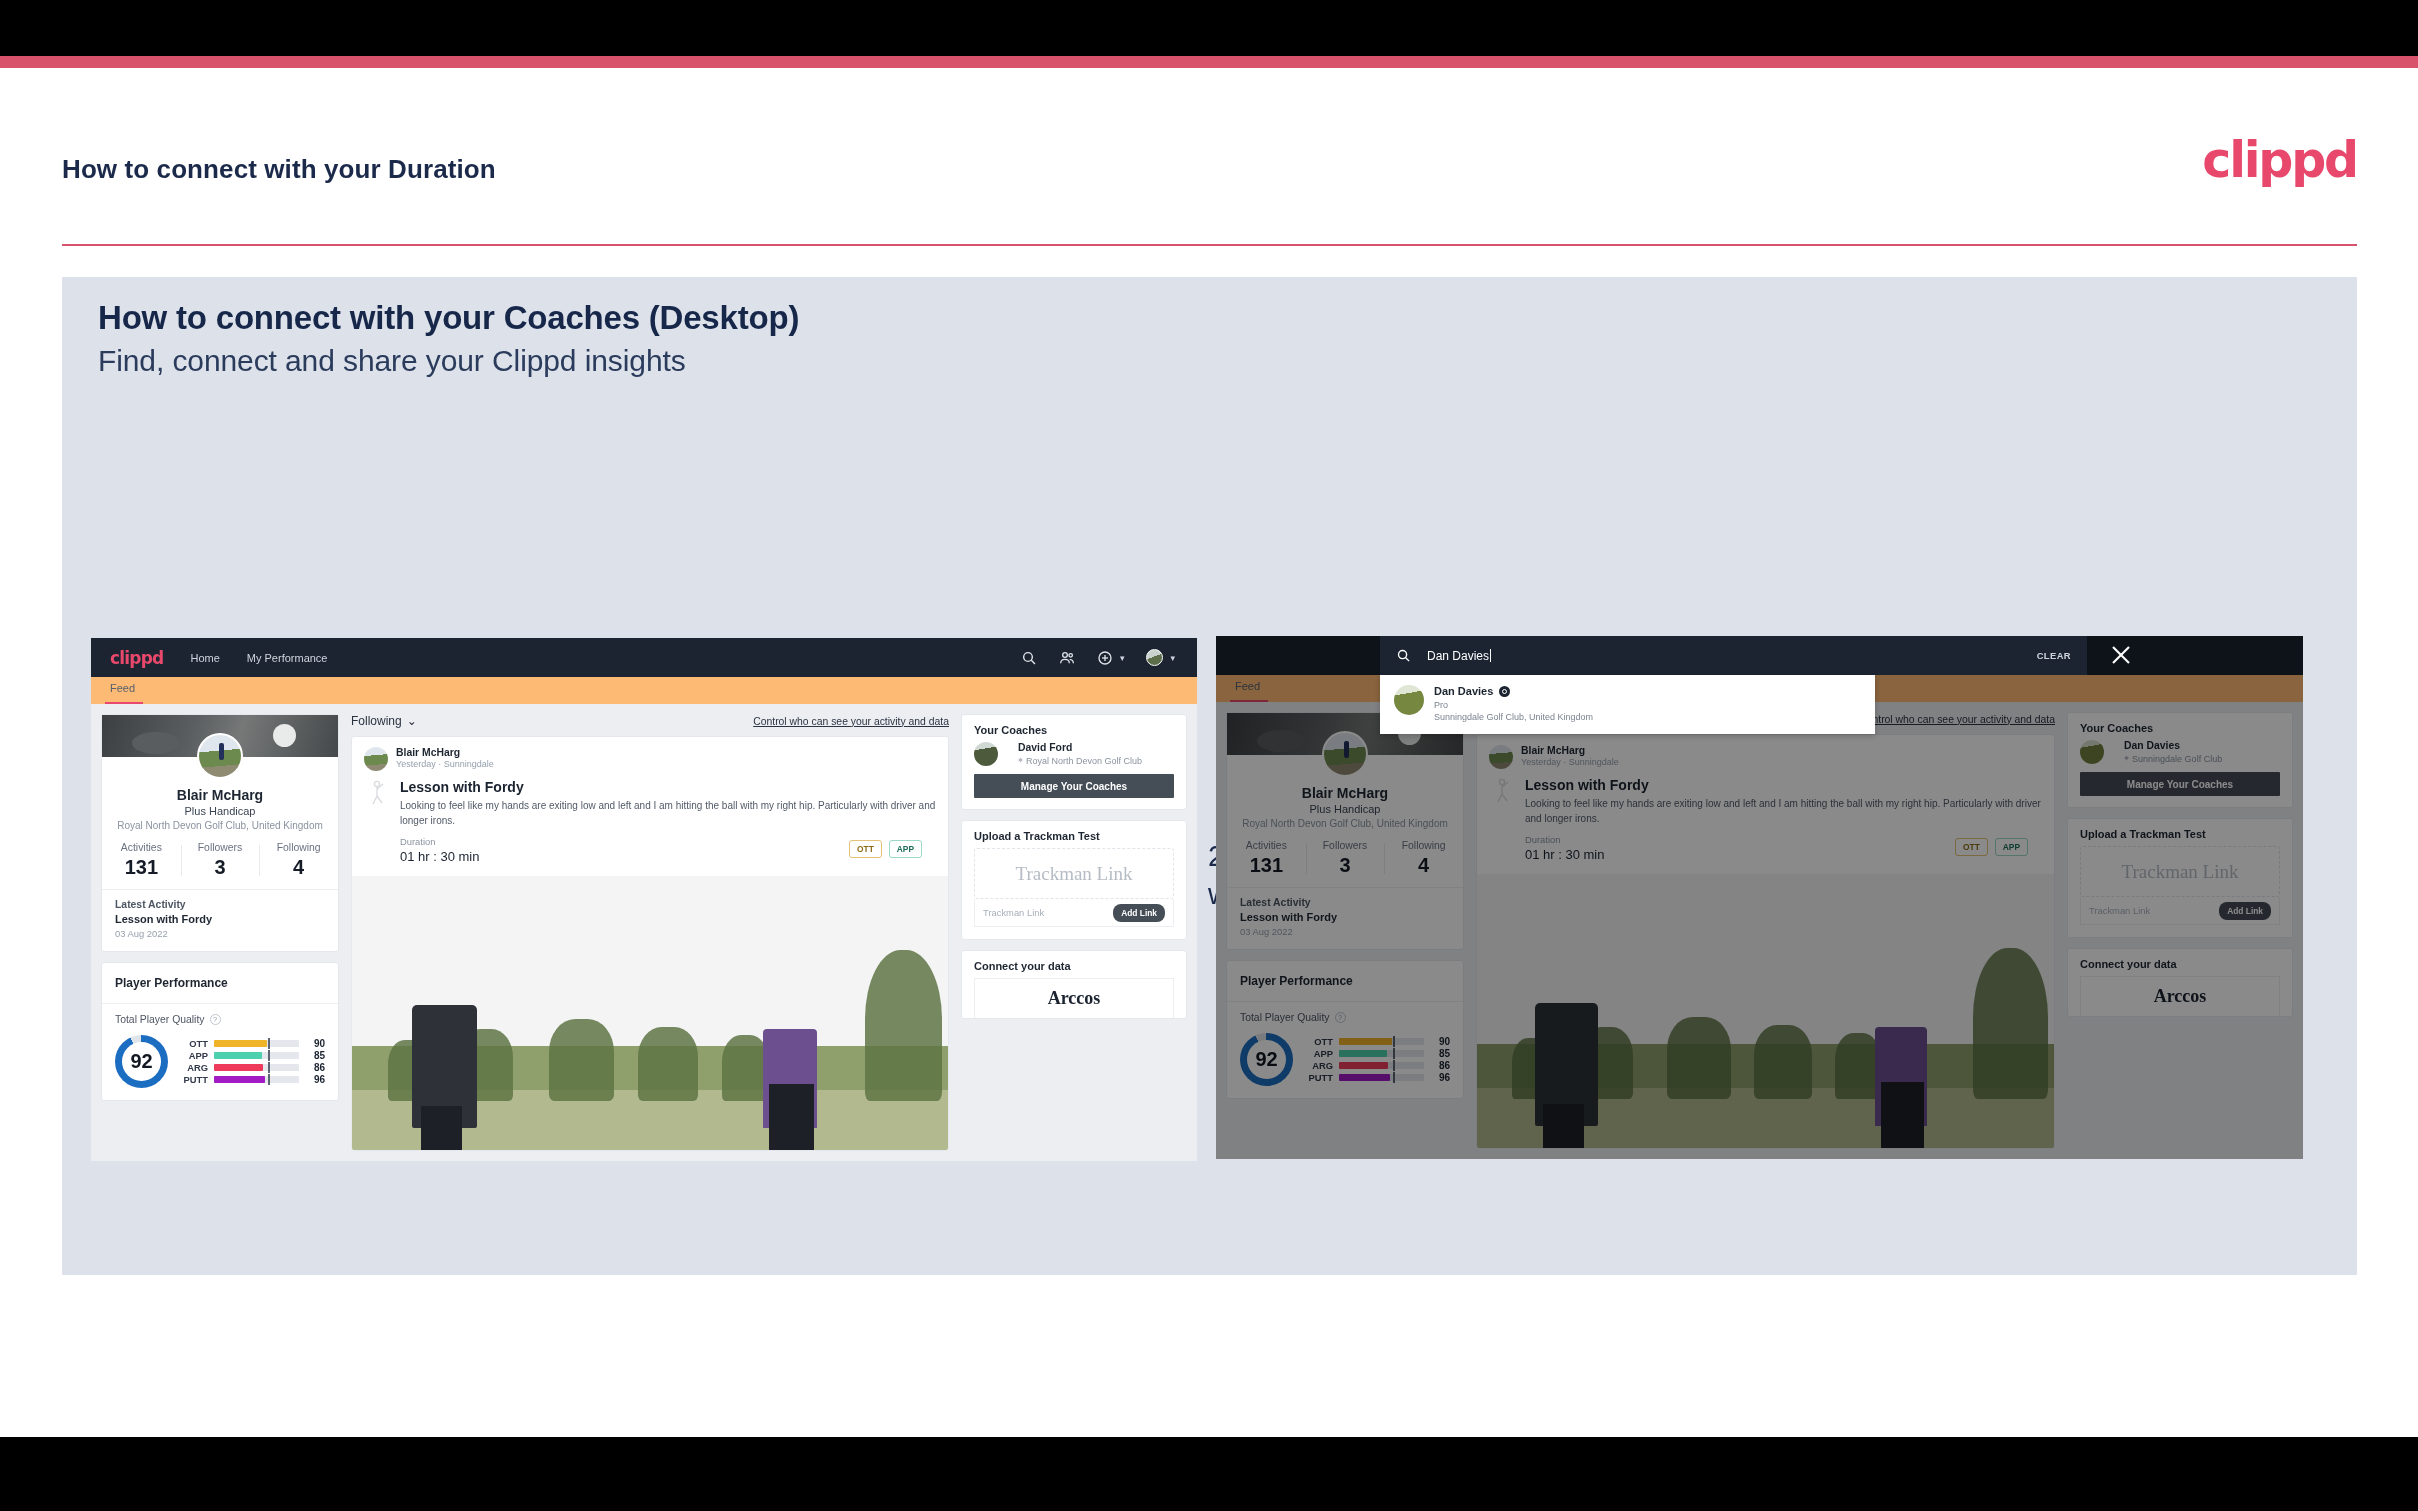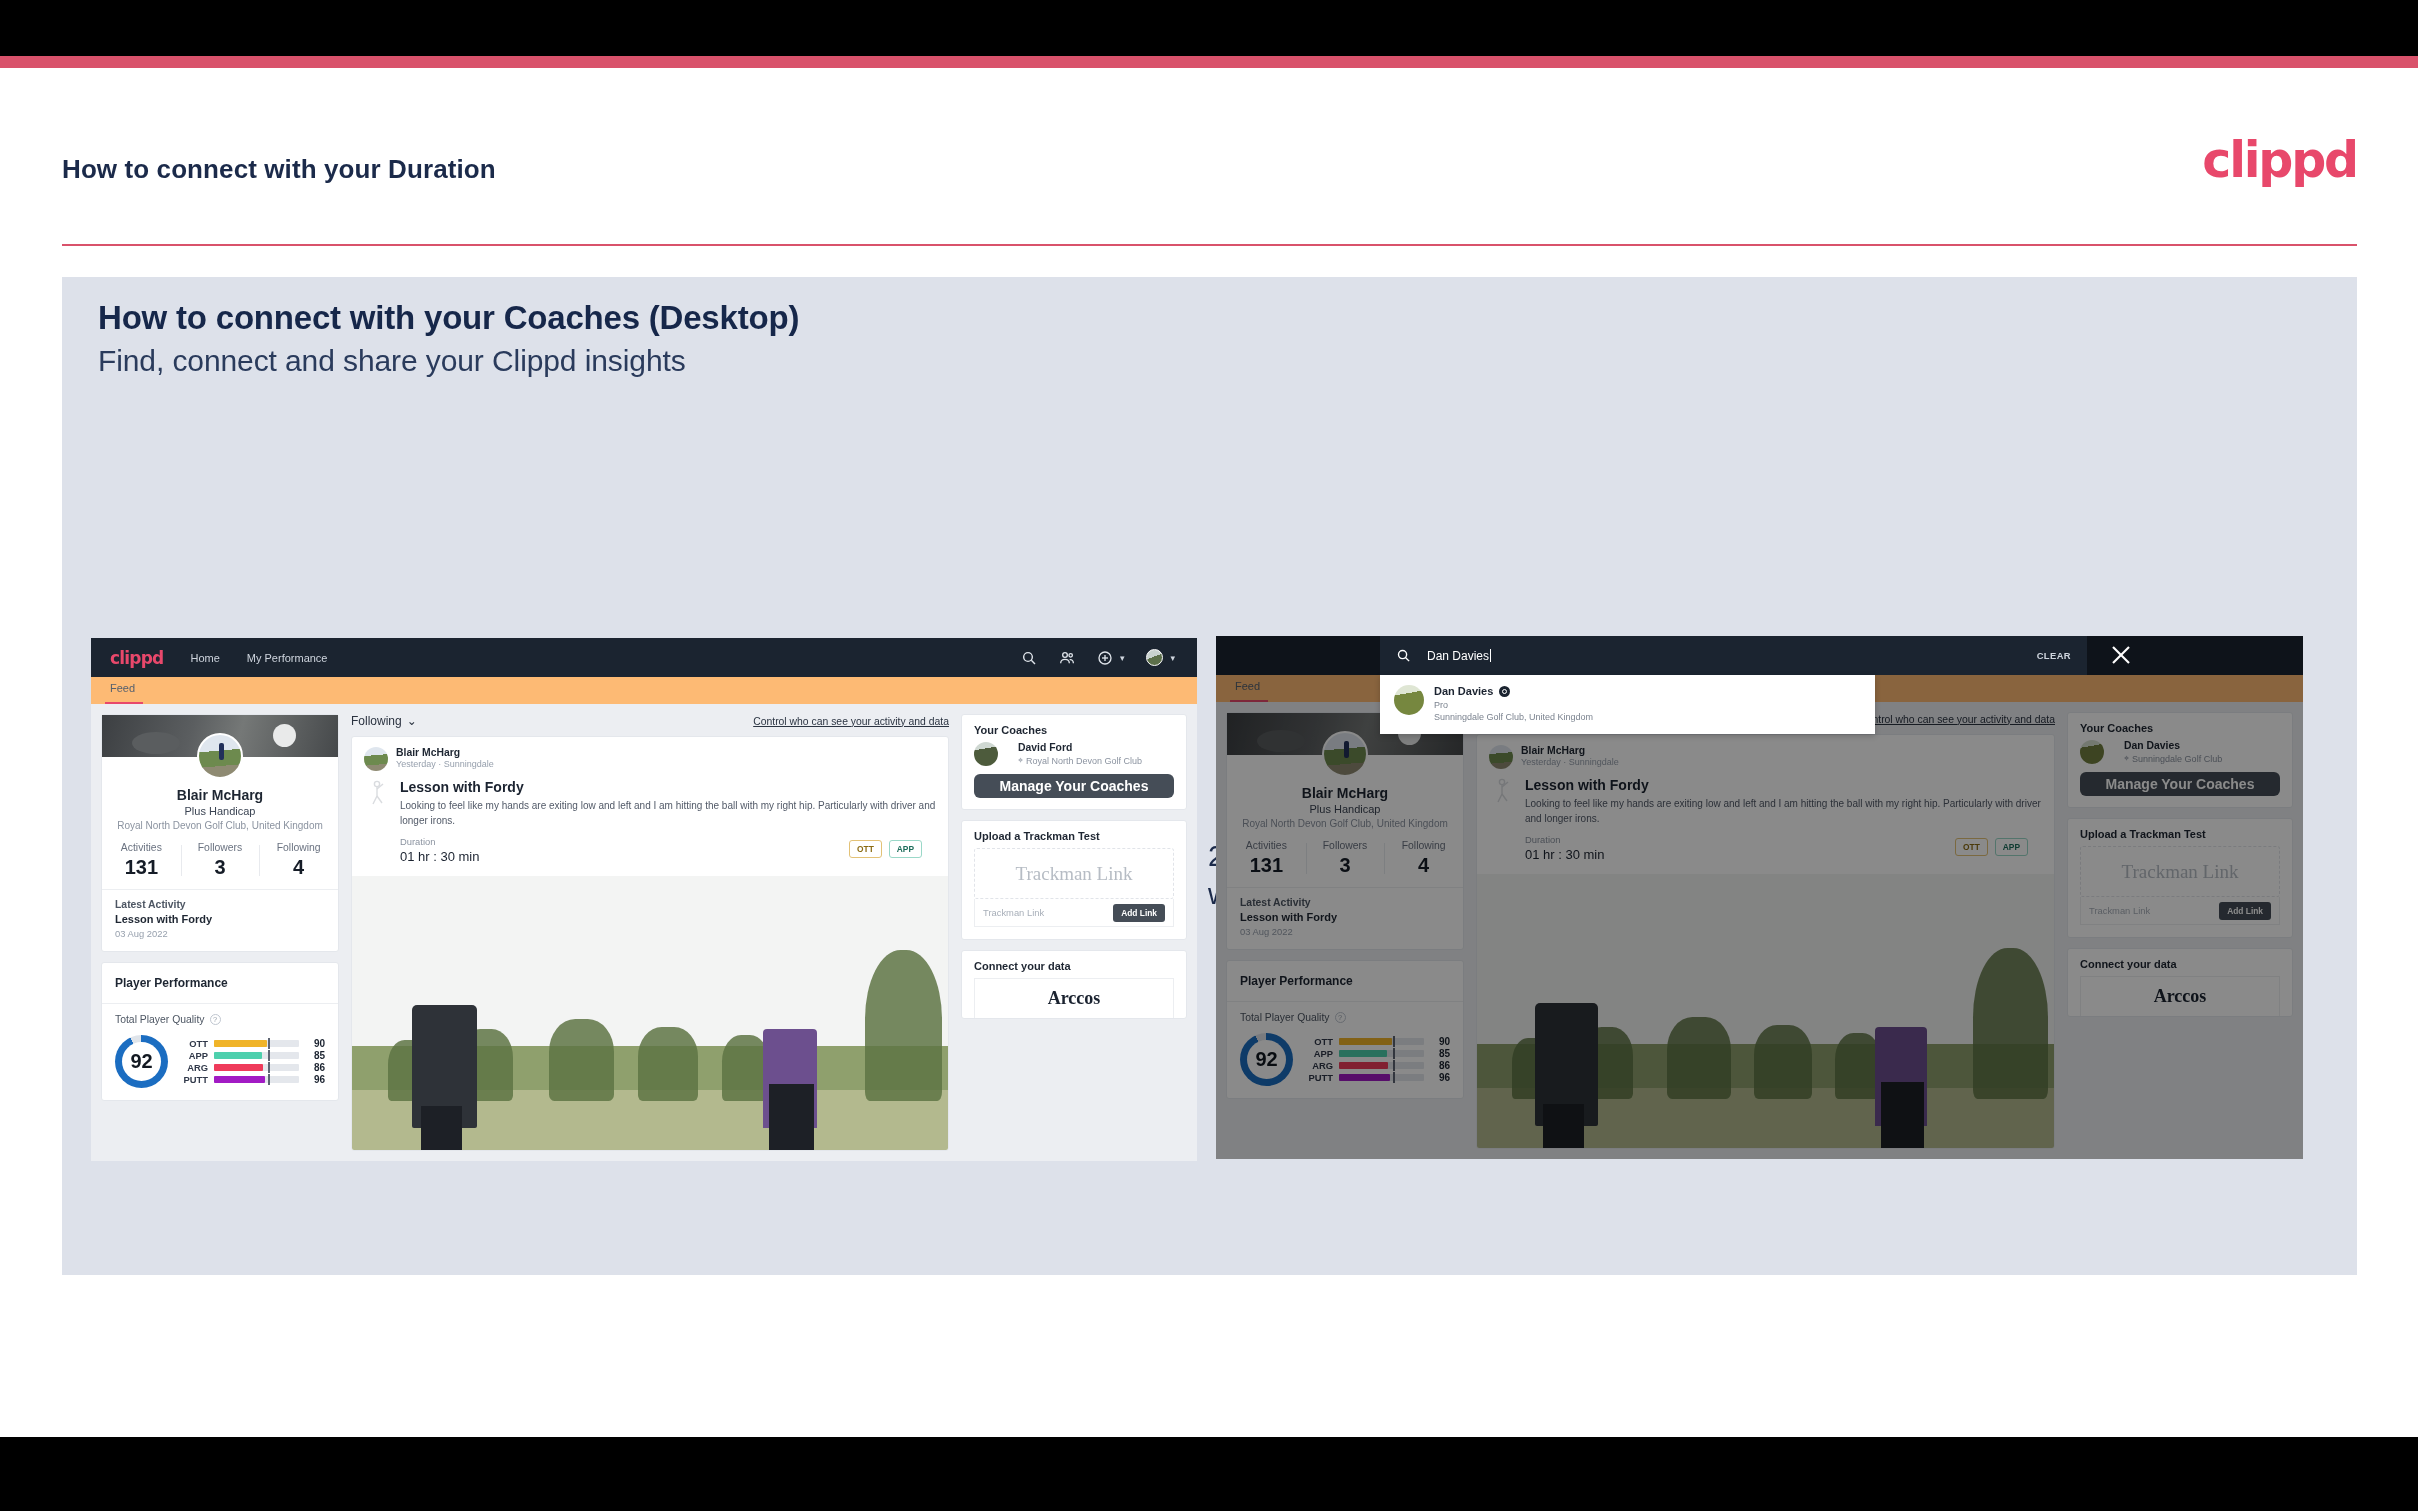--- a/index.html
+++ b/index.html
@@ -190,32 +190,32 @@
 
   
   .rc-head { padding:9px 12px 6px; font-size:11px; font-weight:700; color:#1e2632; }
   .coach-row { display:flex; align-items:center; gap:20px; padding:0 12px 8px; }
   .coach-av { width:24px; height:24px; border-radius:50%; flex:0 0 24px;
               background:linear-gradient(170deg,#cfd8d2 0 30%,#4d5b3c 30% 100%); }
   .coach-av.dd { background:linear-gradient(170deg,#d7dfd0 0 28%,#717f3f 28% 100%); }
   .coach-n { font-size:10.4px; font-weight:700; color:#1e2632; }
   .coach-c { font-size:9px; color:#8b93a0; margin-top:2px; display:flex; align-items:center; gap:3px; }
   .btn-dark { margin:0 12px 11px; height:24px; background:#454d57; color:#fff;
-              font-size:14px; font-weight:700; border-radius:6px;
+              font-size:10px; font-weight:700; border-radius:1px;
               display:flex; align-items:center; justify-content:center; }
   .drop {
     margin:0 12px; border:1px dashed #e1e4e9; border-radius:3px; height:51px;
     display:flex; align-items:center; justify-content:center;
     font-family:"Liberation Serif", serif; font-size:19px; color:#b6bcc4;
   }
   .link-row { margin:0 12px 12px; border:1px solid #eceef1; border-top:none; height:28px;
               display:flex; align-items:center; padding:0 8px; }
   .link-ph { font-size:9.4px; color:#a8afb9; }
   .btn-add { margin-left:auto; background:#454d57; color:#fff; font-size:8.4px; font-weight:700;
-             padding:4px 8px; border-radius:3px; }
+             padding:4px 8px; border-radius:8px; }
   .arccos { margin:0 12px; border:1px solid #eceef1; border-bottom:none; height:40px;
             display:flex; align-items:center; justify-content:center;
             font-family:"Liberation Serif", serif; font-size:18px; font-weight:700; color:#1b2330; }
 
   
   .dimmer { position:absolute; left:0; top:0; right:0; bottom:0; background:rgba(0,0,0,.46); z-index:5; }
   .searchbar {
     position:absolute; z-index:7; left:164px; top:0; width:707px; height:39px;
     background:#1b2430; display:flex; align-items:center; padding:0 16px;
   }

